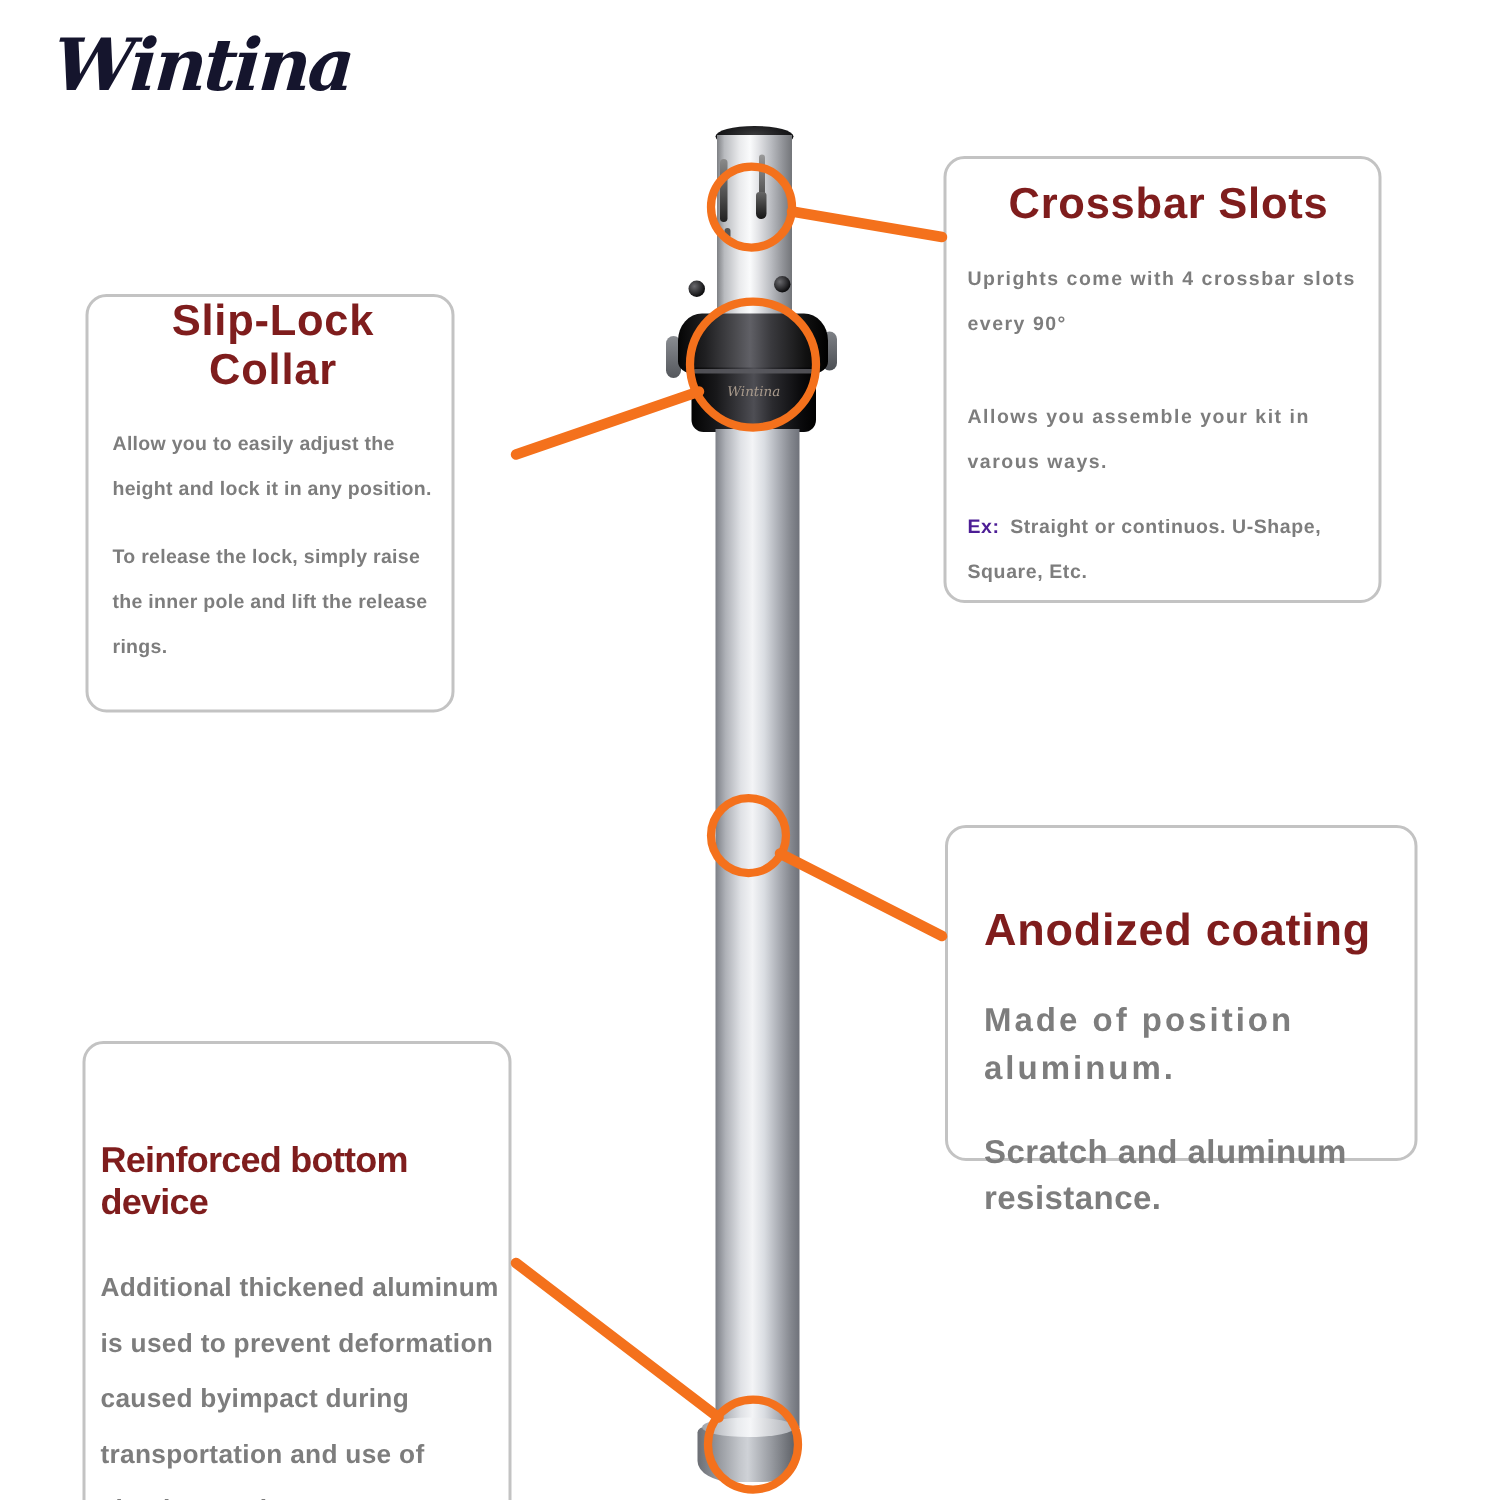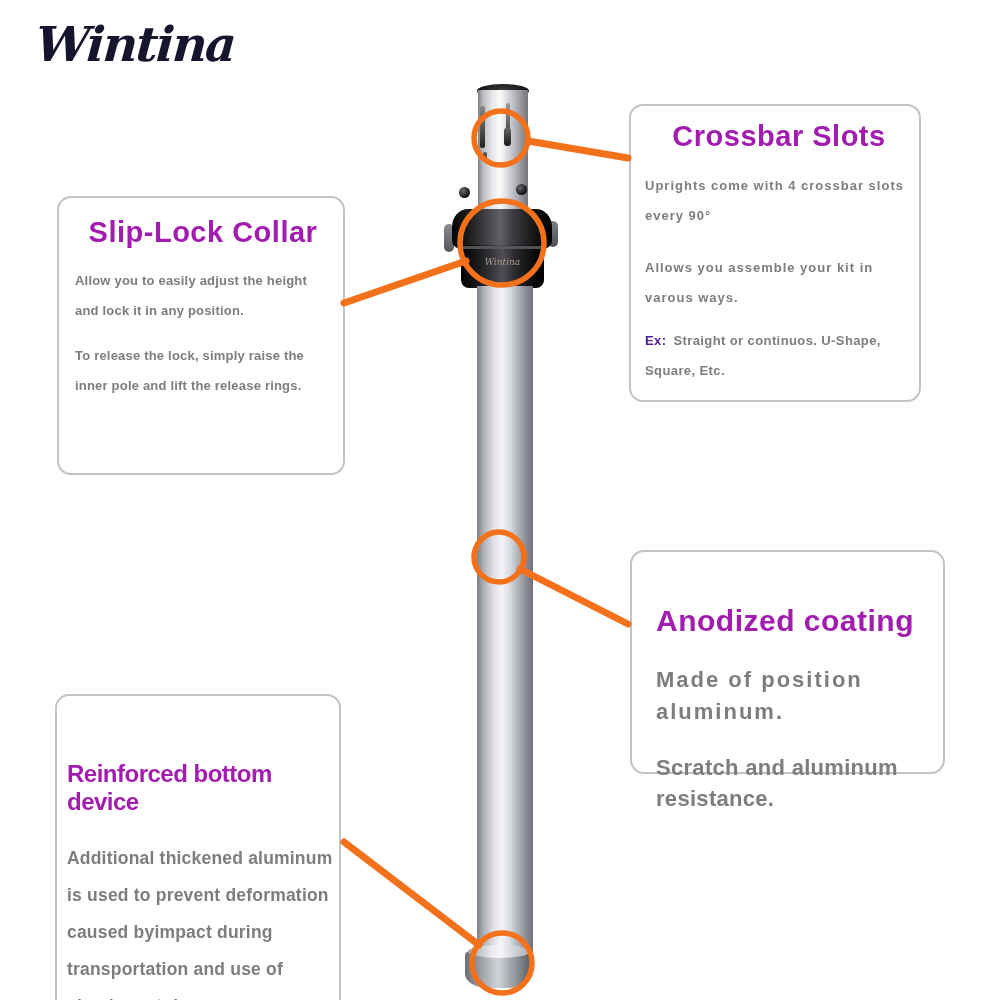--- a/index.html
+++ b/index.html
@@ -52,34 +52,34 @@
     border-radius:6px 6px 24px 24px / 4px 4px 14px 14px;
     background:linear-gradient(90deg,#6b6e74 0%,#909399 18%,#c3c6cb 42%,#cfd2d7 50%,#9b9ea4 72%,#62656b 95%);}
   .base-ring{left:468px;top:945px;width:62px;height:13px;border-radius:50%;
     background:linear-gradient(90deg,#9fa2a8 0%,#e9ebee 38%,#f5f6f8 52%,#aaadb3 100%);z-index:2;}
 
   
   .callout{
     position:absolute;z-index:3;background:#ffffff;
     border:2px solid #c3c3c3;border-radius:14px;box-sizing:border-box;
   }
-  .callout h2{margin:0;color:#a21caf;font-weight:700;}
+  .callout h2{margin:0;color:#7f1d1d;font-weight:700;}
   .callout p{color:#7d7d7d;font-weight:700;margin:0;}
 
-  #box-sliplock{left:57px;top:196px;width:288px;height:279px;padding:18px 12px 0 16px;}
+  #box-sliplock{left:57px;top:196px;width:246px;height:279px;padding:0 12px 0 16px;}
   #box-sliplock h2{font-size:29px;text-align:center;letter-spacing:.5px;}
   #box-sliplock p{font-size:13px;line-height:30px;letter-spacing:.2px;}
   #box-sliplock .p1{margin-top:17px;}
   #box-sliplock .p2{margin-top:15px;}
 
   #box-crossbar{left:629px;top:104px;width:292px;height:298px;padding:14px 6px 0 14px;}
   #box-crossbar h2{font-size:29px;text-align:center;letter-spacing:.5px;}
   #box-crossbar p{font-size:13px;line-height:30px;letter-spacing:1px;}
   #box-crossbar .p1{margin-top:18px;}
-  #box-crossbar .p2{margin-top:22px;}
+  #box-crossbar .p2{margin-top:32px;}
   #box-crossbar .p3{margin-top:13px;letter-spacing:.4px;}
   #box-crossbar .ex-label{color:#4c1d95;font-weight:700;margin-right:7px;}
 
   #box-anodized{left:630px;top:550px;width:315px;height:224px;padding:52px 8px 0 24px;}
   #box-anodized h2{font-size:30px;letter-spacing:.5px;}
   #box-anodized p{font-size:22px;}
   #box-anodized .p1{margin-top:26px;line-height:32px;letter-spacing:2px;}
   #box-anodized .p2{margin-top:24px;line-height:31px;letter-spacing:.3px;}
 
   #box-reinforced{left:55px;top:694px;width:286px;height:320px;padding:64px 4px 0 10px;}

